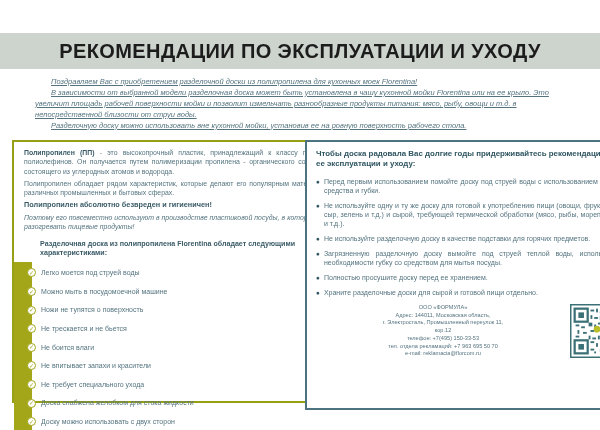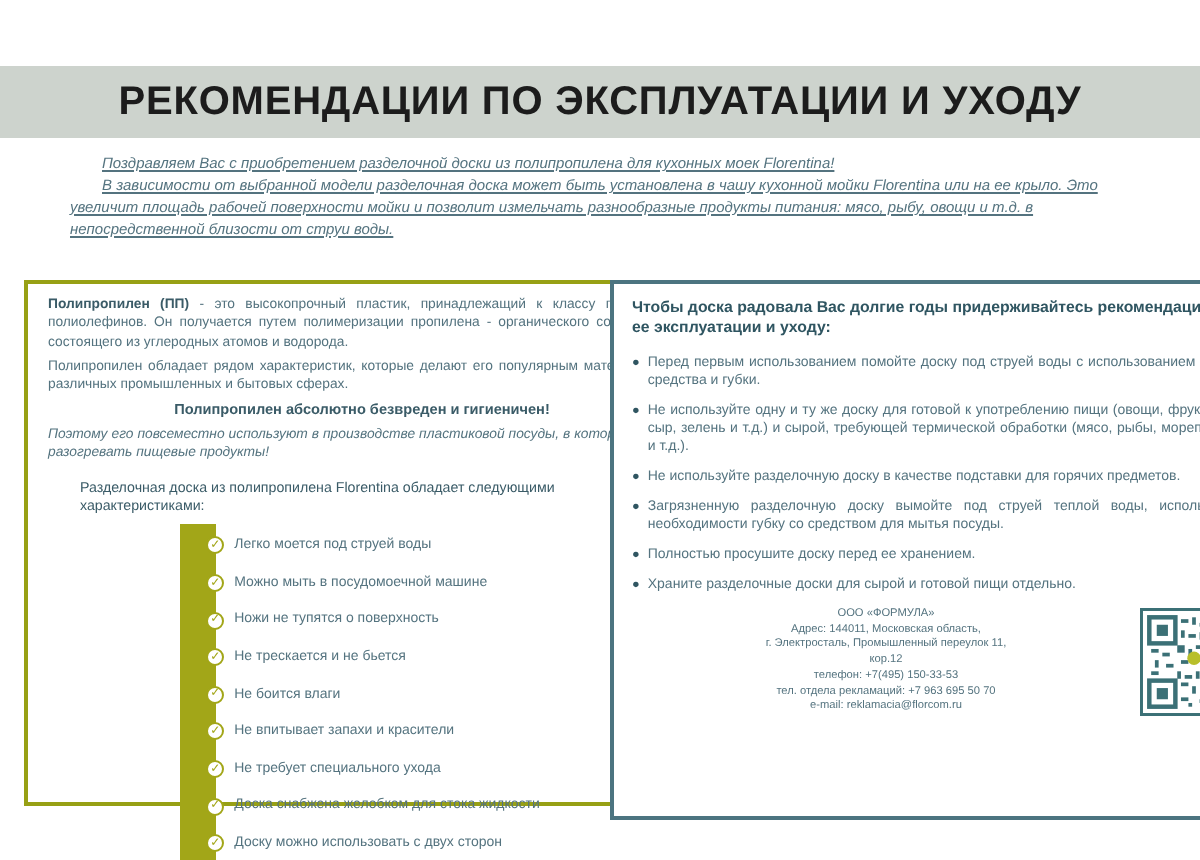--- a/index.html
+++ b/index.html
@@ -22,29 +22,29 @@
   .intro {
     position:absolute; top:77px; left:35px; width:545px;
     font-style:italic; font-size:7.5px; line-height:1.45; color:#54737f;text-decoration:underline;
   }
   .intro p { text-indent:16px; }
   
   .left-box {
     position:absolute; left:12px; top:140px; width:336px; height:263px;
     border:2px solid #97a015; background:#fff;
     display:flex; flex-direction:column;
-    font-size:6.9px; line-height:1.34;align-items:center;
+    font-size:6.9px; line-height:1.34;
   }
   .left-box p { margin:0 8px 3px 10px; text-align:justify; }
   .left-box p.first { margin-top:6px; }
   .left-box b { color:#3a5b67; }
   .bold-line { font-weight:700; color:#3a5b67; font-size:7.3px; }
   .ital { font-style:italic; }
   .features-title {
-    font-weight:400; color:#3a5b67; font-size:7.1px; line-height:1.35;
+    font-weight:700; color:#3a5b67; font-size:7.1px; line-height:1.35;
     margin:5px 14px 3px 26px;
   }
   .features-list { position:relative; flex:1; padding-top:2px; }
   .features-list::before {
     content:""; position:absolute; left:0; top:0; bottom:0; width:18px;
     background:#a2a618;
   }
   .feature-item {
     position:relative; display:flex; align-items:center; height:18.6px;
   }
@@ -84,20 +84,21 @@
 
 <div class="page">
 
   <div class="title-band">
     <h1>РЕКОМЕНДАЦИИ ПО ЭКСПЛУАТАЦИИ И УХОДУ</h1>
   </div>
 
   <div class="intro">
     <p>Поздравляем Вас с приобретением разделочной доски из полипропилена для  кухонных моек Florentina!</p>
     <p>В зависимости от выбранной модели разделочная доска может быть установлена в чашу кухонной мойки Florentina или на ее крыло. Это увеличит площадь рабочей поверхности мойки и позволит измельчать разнообразные продукты питания: мясо, рыбу, овощи и т.д. в непосредственной близости от струи воды.</p>
+    <p>Разделочную доску можно использовать вне кухонной мойки, установив ее на ровную поверхность рабочего стола.</p>
   </div>
 
   <div class="left-box">
     <p class="first"><b>Полипропилен (ПП)</b><span> - это высокопрочный пластик, принадлежащий к классу полимеров полиолефинов. Он получается путем полимеризации пропилена - органического соединения, состоящего из углеродных атомов и водорода.</span></p>
     <p>Полипропилен обладает рядом характеристик, которые делают его популярным материалом в различных промышленных и бытовых сферах.</p>
     <p class="bold-line">Полипропилен абсолютно безвреден и гигиеничен!</p>
     <p class="ital">Поэтому его повсеместно используют в производстве пластиковой посуды, в которой можно разогревать пищевые продукты!</p>
     <div class="features-title">Разделочная доска из полипропилена Florentina обладает следующими характеристиками:</div>
     <div class="features-list">
 

